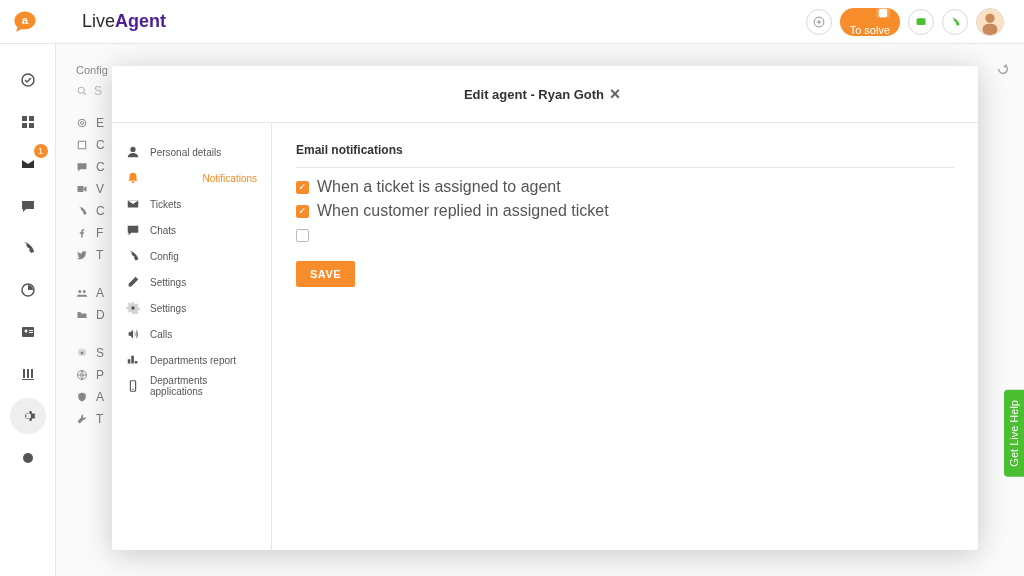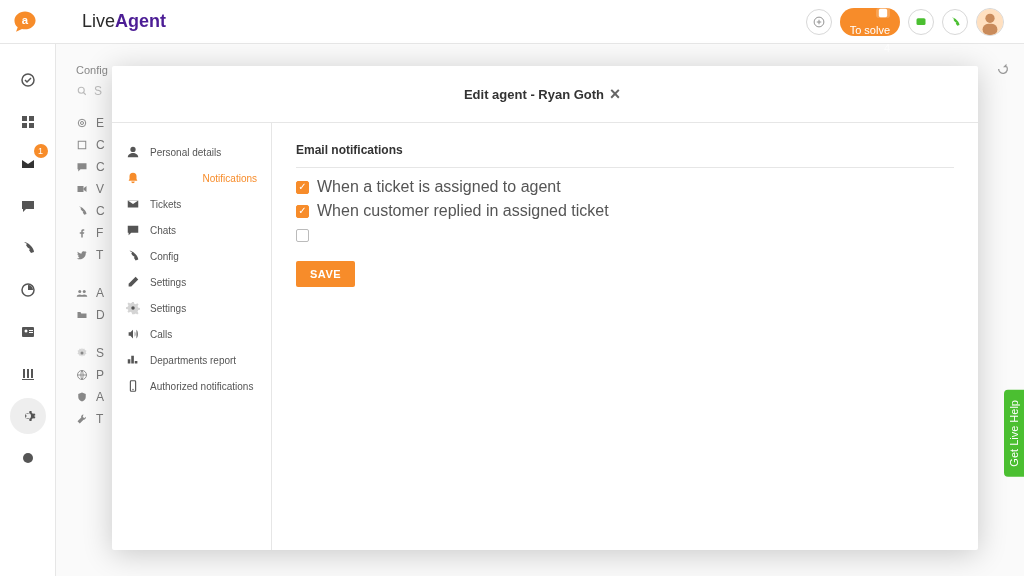--- a/index.html
+++ b/index.html
@@ -479,21 +479,21 @@
           <svg viewBox="0 0 16 16">
             <path fill="currentColor" d="M2 12h3V7H2zM6 12h3V3H6zM10 12h3V9h-3z"></path>
           </svg>
           <span>Departments report</span>
         </div>
         <div class="ni">
           <svg viewBox="0 0 16 16">
             <rect x="5" y="2" width="6" height="12" rx="1" fill="none" stroke="currentColor" stroke-width="1.3"></rect>
             <circle cx="8" cy="12" r=".8" fill="currentColor"></circle>
           </svg>
-          <span>Authorized notifications</span>
+          <span>Departments applications</span>
         </div>
       </div>
     <div class="content">
       <h3>Email notifications</h3>
       <div id="opts">
           <div class="chk-row">
             <span class="chk on"></span>
             <span>When a ticket is assigned to agent</span>
           </div>
           <div class="chk-row">

